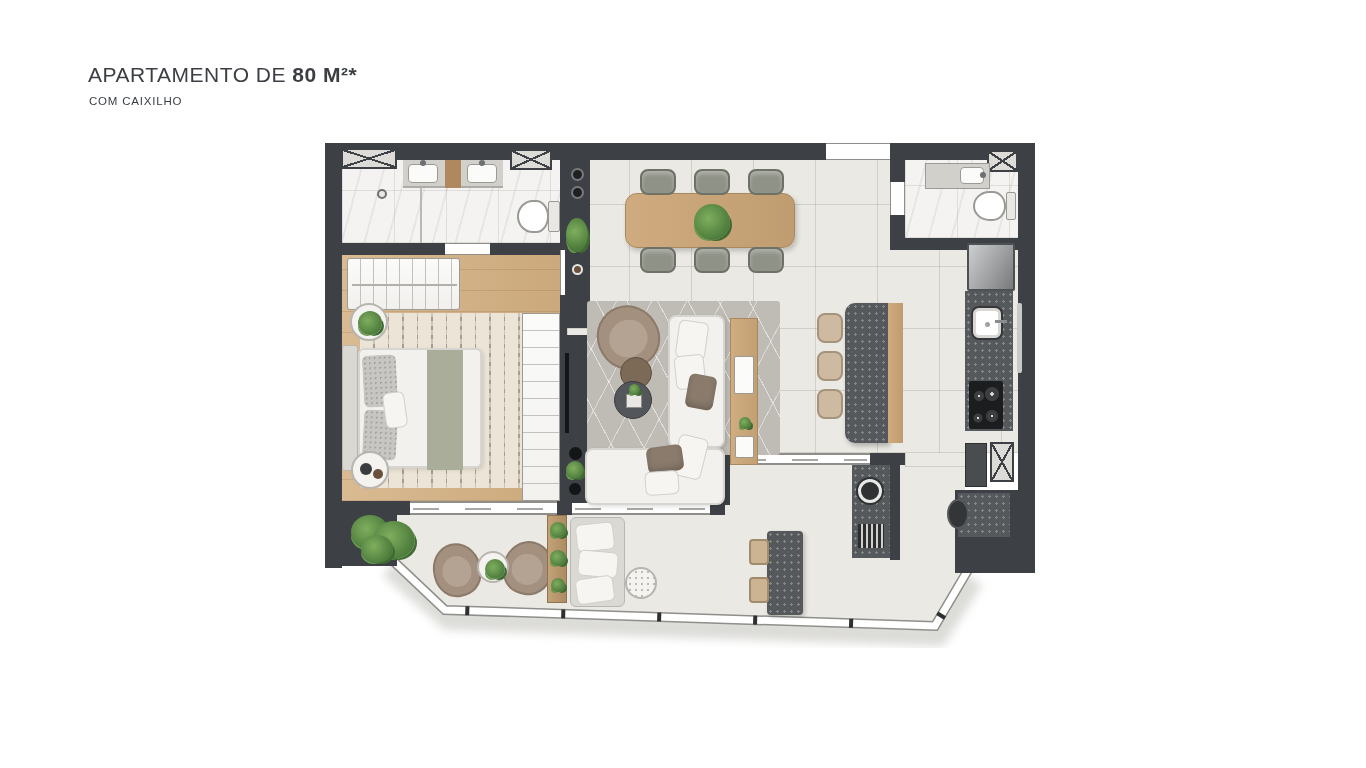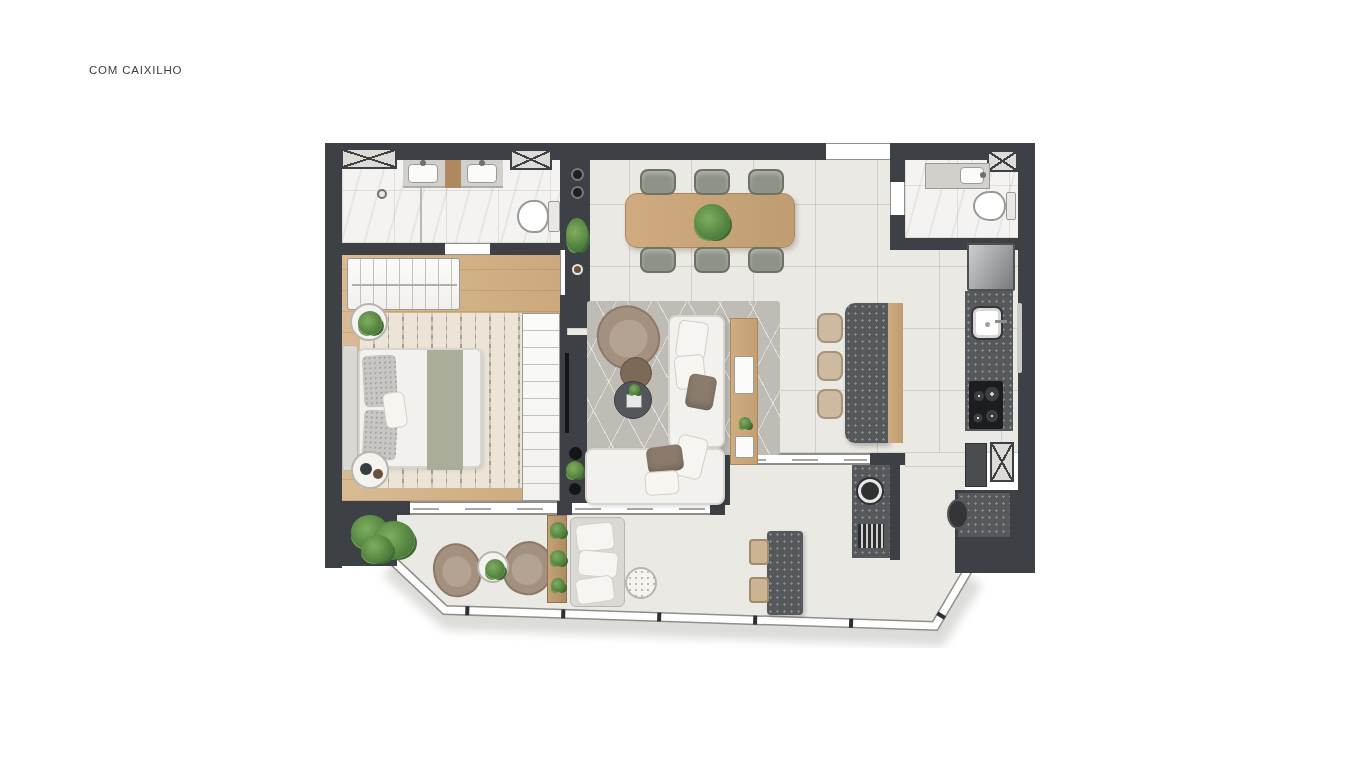--- a/index.html
+++ b/index.html
@@ -58,20 +58,21 @@
   .sofa{background:var(--sofa);border:2px solid #d7d5cf;border-radius:8px;box-shadow:2px 2px 4px rgba(0,0,0,.12);}
   .arm{background:var(--armchair);border:2px solid #8b7969;border-radius:50% 50% 46% 46%;}
   .arm::after{content:'';position:absolute;left:16%;top:22%;width:66%;height:62%;
     background:#b4a292;border-radius:50%;}
   .roundtable{background:#f4f3f0;border:2px solid #b7b5b0;border-radius:50%;}
 </style>
 </head>
 <body>
 
 <div class="header">
+  <p class="sub"><span>APARTAMENTO DE </span><b>80 M²*</b></p>
   <p class="note">COM CAIXILHO</p>
 </div>
 
 <div class="plan">
 
   <svg width="710" height="505" viewBox="0 0 710 505" style="left:0;top:0">
     <defs>
         <filter id="soft" x="-20%" y="-20%" width="140%" height="140%">
           <feGaussianBlur stdDeviation="5"></feGaussianBlur>
         </filter>

